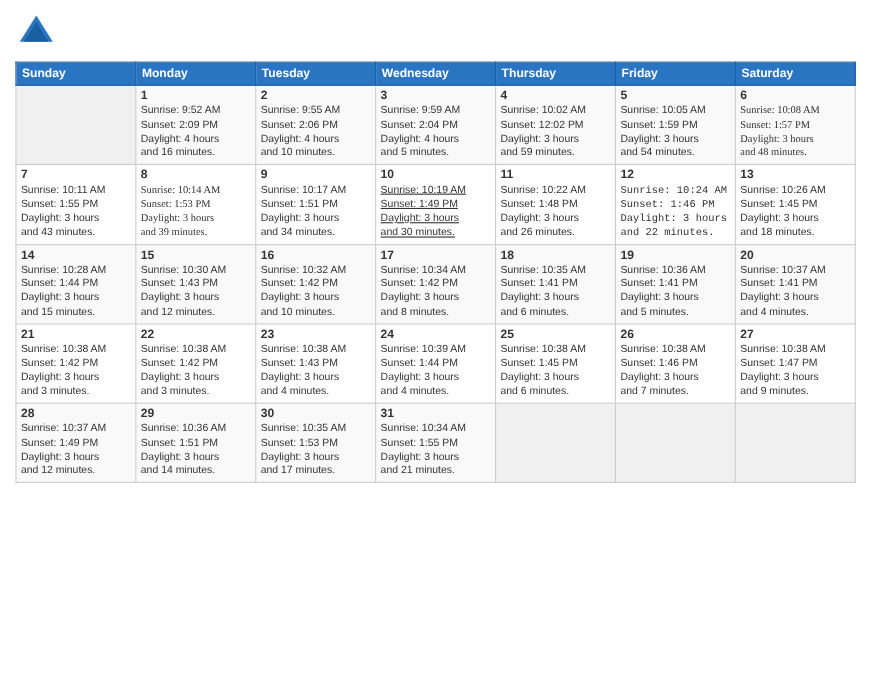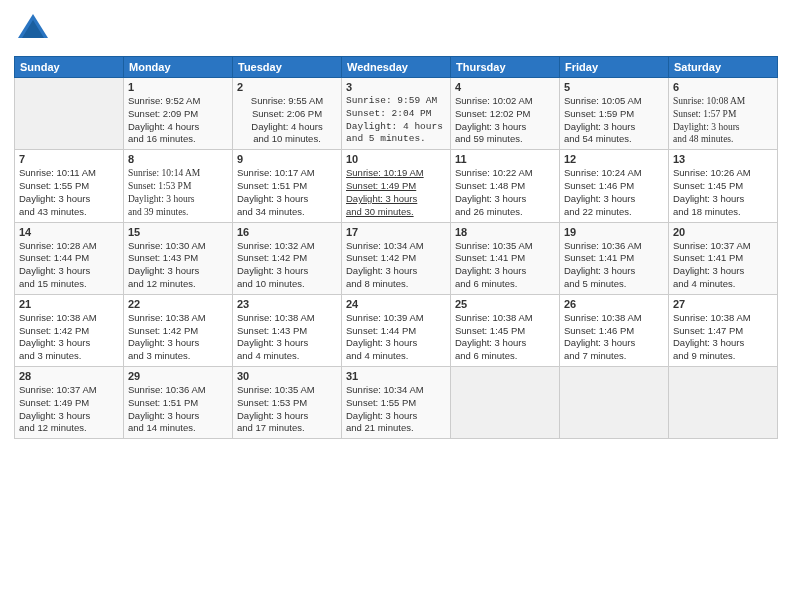--- a/index.html
+++ b/index.html
@@ -136,28 +136,28 @@
           <td class="empty-cell"></td>
           <td>
             <span class="day-num">1</span>
             <div class="day-info" style="white-space: pre-line;">Sunrise: 9:52 AM
 Sunset: 2:09 PM
 Daylight: 4 hours
 and 16 minutes.</div>
           </td>
           <td>
             <span class="day-num">2</span>
-            <div class="day-info" style="white-space: pre-line; text-align: center;">Sunrise: 9:55 AM
+            <div class="day-info" style="white-space: pre-line;">Sunrise: 9:55 AM
 Sunset: 2:06 PM
 Daylight: 4 hours
 and 10 minutes.</div>
           </td>
           <td>
             <span class="day-num">3</span>
-            <div class="day-info" style="white-space: pre-line; font-family: Liberation Mono, monospace;">Sunrise: 9:59 AM
+            <div class="day-info" style="white-space: pre-line;">Sunrise: 9:59 AM
 Sunset: 2:04 PM
 Daylight: 4 hours
 and 5 minutes.</div>
           </td>
           <td>
             <span class="day-num">4</span>
             <div class="day-info" style="white-space: pre-line;">Sunrise: 10:02 AM
 Sunset: 12:02 PM
 Daylight: 3 hours
 and 59 minutes.</div>
@@ -208,21 +208,21 @@
           </td>
           <td>
             <span class="day-num">11</span>
             <div class="day-info" style="white-space: pre-line;">Sunrise: 10:22 AM
 Sunset: 1:48 PM
 Daylight: 3 hours
 and 26 minutes.</div>
           </td>
           <td>
             <span class="day-num">12</span>
-            <div class="day-info" style="white-space: pre-line;">Sunrise: 10:24 AM
+            <div class="day-info" style="white-space: pre-line; font-family: Liberation Mono, monospace;">Sunrise: 10:24 AM
 Sunset: 1:46 PM
 Daylight: 3 hours
 and 22 minutes.</div>
           </td>
           <td>
             <span class="day-num">13</span>
             <div class="day-info" style="white-space: pre-line;">Sunrise: 10:26 AM
 Sunset: 1:45 PM
 Daylight: 3 hours
 and 18 minutes.</div>

